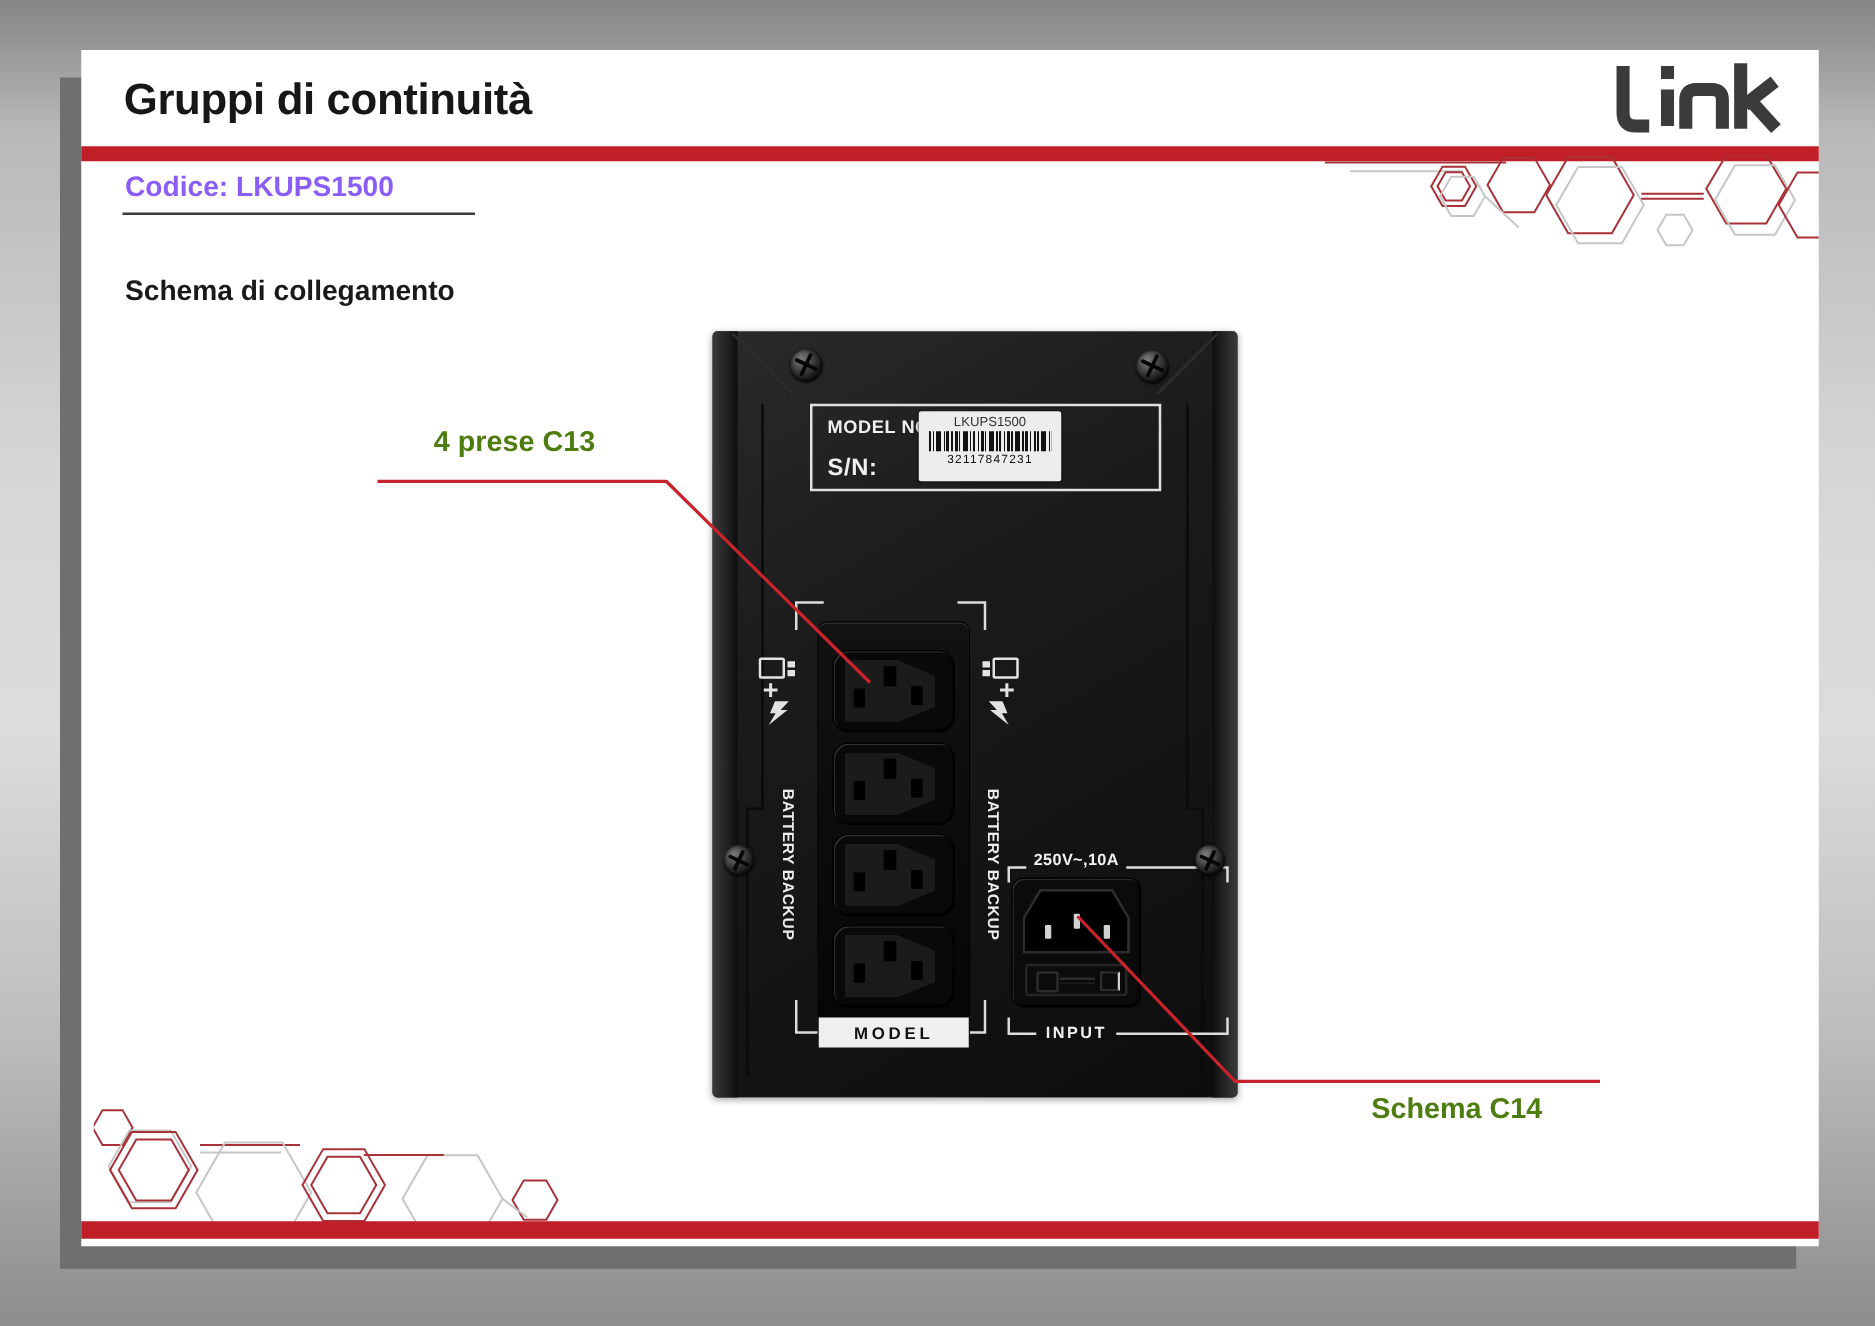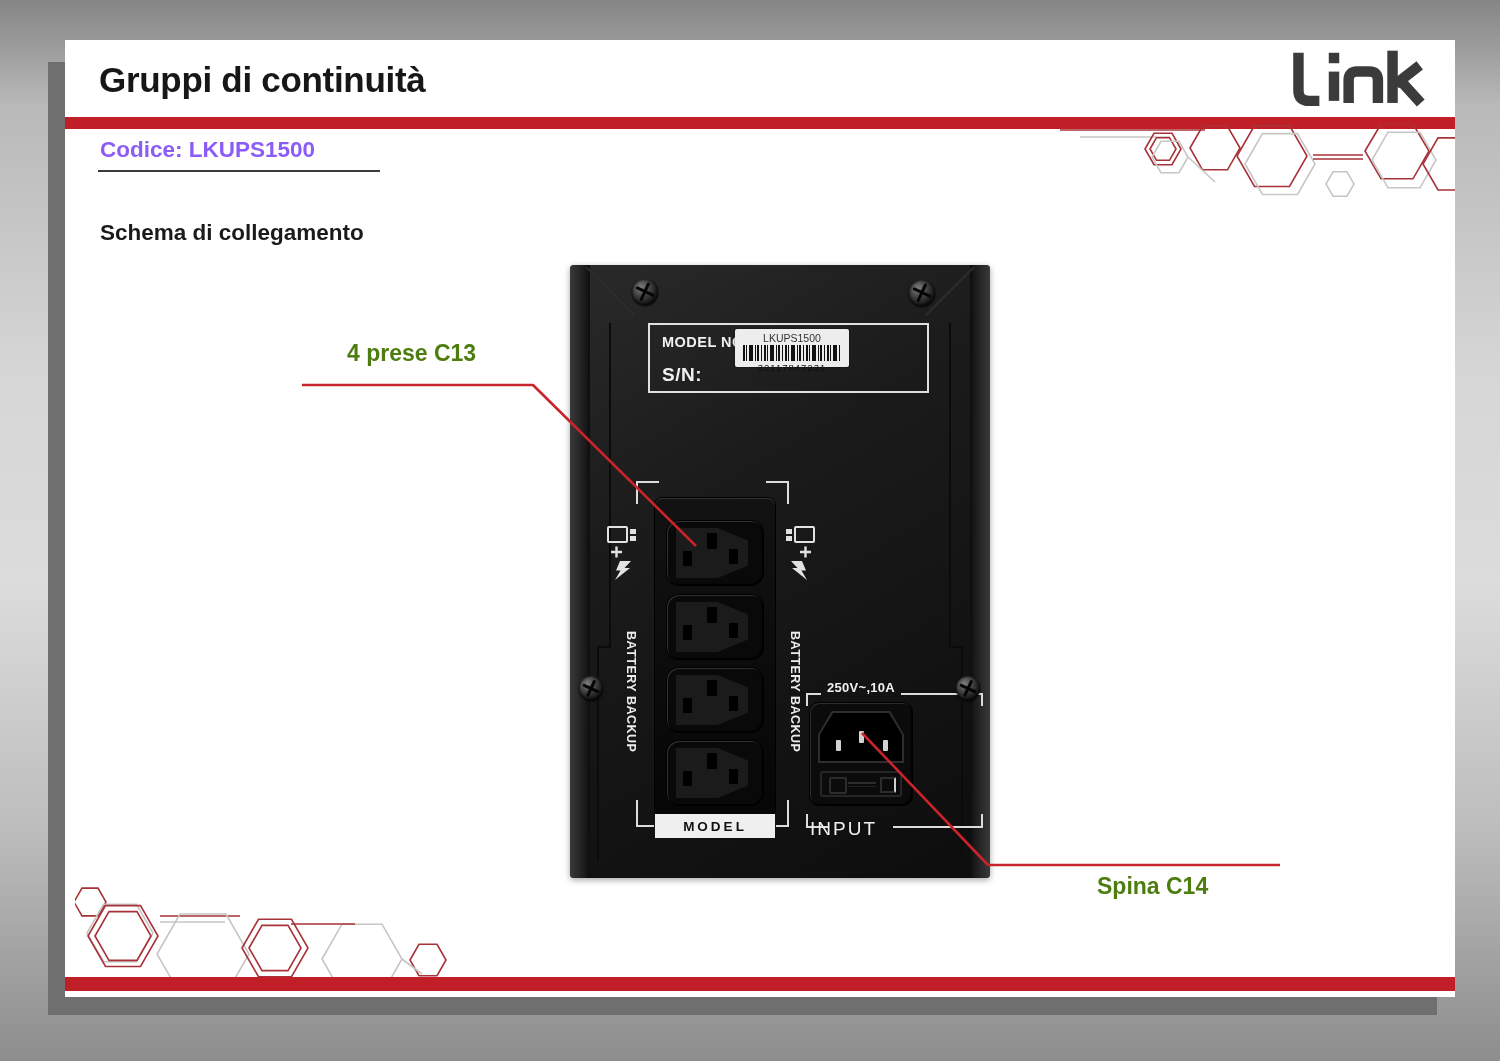--- a/index.html
+++ b/index.html
@@ -45,21 +45,21 @@
   .screw::before{transform:rotate(25deg);}
   .screw::after{transform:rotate(115deg);}
   .screw-tl{left:62px;top:14px;}
   .screw-tr{left:339px;top:15px;}
   .screw-ml{left:9px;top:411px;width:24px;height:24px;}
   .screw-mr{left:386px;top:411px;width:24px;height:24px;}
 
   .model-box{position:absolute;left:78px;top:58px;width:277px;height:66px;border:2px solid #e0e0e0;}
   .model-no{position:absolute;left:12px;top:9px;font-size:14.5px;font-weight:bold;color:#f0f0f0;letter-spacing:.5px;}
   .sn{position:absolute;left:12px;top:39px;font-size:19px;font-weight:bold;color:#f0f0f0;letter-spacing:.5px;}
-  .sticker{position:absolute;left:85px;top:4px;width:114px;height:38px;background:#ededed;border-radius:2px;box-shadow:0 0 2px rgba(0,0,0,.6);}
+  .sticker{position:absolute;left:85px;top:4px;width:114px;height:56px;background:#ededed;border-radius:2px;box-shadow:0 0 2px rgba(0,0,0,.6);}
   .sticker-model{margin-top:3px;text-align:center;font-size:10.5px;color:#333;}
   .barcode{height:16px;margin:1px 8px;
     background-image:repeating-linear-gradient(90deg,#111 0 1px,transparent 1px 3px),
                      repeating-linear-gradient(90deg,#111 0 2px,transparent 2px 7px);}
   .sticker-serial{text-align:center;font-size:9.5px;color:#111;letter-spacing:1px;}
 
   .outlet-plate{position:absolute;left:85px;top:233px;width:120px;height:320px;border-radius:7px;
     background:linear-gradient(180deg,#121212,#060606);
     box-shadow:inset 0 1px 0 #333, 0 0 0 1px #000;}
   .c13-socket{position:absolute;left:97px;width:96px;height:64px;background:#090909;border-radius:12px;
@@ -75,22 +75,22 @@
     font-size:12.5px;font-weight:bold;color:#ededed;letter-spacing:.5px;line-height:1;height:132px;}
   .vtext-left{left:54px;top:366px;}
   .vtext-right{left:218px;top:366px;}
 
   .output-label{position:absolute;left:85px;top:549px;width:120px;height:24px;background:#efefef;
     color:#111;font-size:13.5px;font-weight:bold;letter-spacing:3px;
     display:flex;align-items:center;justify-content:center;}
 
   .input-rating{position:absolute;left:240px;top:415px;width:102px;text-align:center;
     font-size:13px;font-weight:bold;color:#f0f0f0;letter-spacing:.3px;}
-  .input-label{position:absolute;left:240px;top:553px;width:102px;text-align:left;
-    font-size:19px;font-weight:normal;color:#f0f0f0;letter-spacing:2px;}
+  .input-label{position:absolute;left:240px;top:553px;width:102px;text-align:center;
+    font-size:13px;font-weight:bold;color:#f0f0f0;letter-spacing:2px;}
 
   .inlet{position:absolute;left:240px;top:438px;width:102px;height:102px;background:#0b0b0b;border-radius:9px;
     box-shadow:inset 1px 1px 0 rgba(255,255,255,.14), inset -1px -1px 1px #000, 0 0 0 1px #000;}
   .inlet-face{position:absolute;left:8px;top:8px;width:86px;height:52px;background:#2e2e2e;
     clip-path:polygon(0 45%,16% 0,84% 0,100% 45%,100% 100%,0 100%);}
   .inlet-face-inner{position:absolute;inset:2px;background:#000;
     clip-path:polygon(0 45%,16% 0,84% 0,100% 45%,100% 100%,0 100%);}
   .pin{position:absolute;background:#d2d2d2;border-radius:1px;}
   .pin-l{left:16px;top:27px;width:5px;height:11px;}
   .pin-c{left:39px;top:18px;width:5px;height:12px;}
@@ -281,16 +281,16 @@
     </div>
     <div class="input-label">INPUT</div>
   </div>
 
   <svg class="ann-lines" width="1390" height="957" viewBox="0 0 1390 957">
     <polyline points="237,345 468,345 631,506" fill="none" stroke="#c9232b" stroke-width="2.6" stroke-linejoin="round"></polyline>
     <polyline points="797,693 923,825 1215,825" fill="none" stroke="#c9232b" stroke-width="2.6" stroke-linejoin="round"></polyline>
   </svg>
 
   <div class="ann-label ann-label-c13">4 prese C13</div>
-  <div class="ann-label ann-label-c14">Spina C14</div>
+  <div class="ann-label ann-label-c14">Schema C14</div>
 
   <div class="bar-bottom"></div>
 </div>
 
 </body></html>

